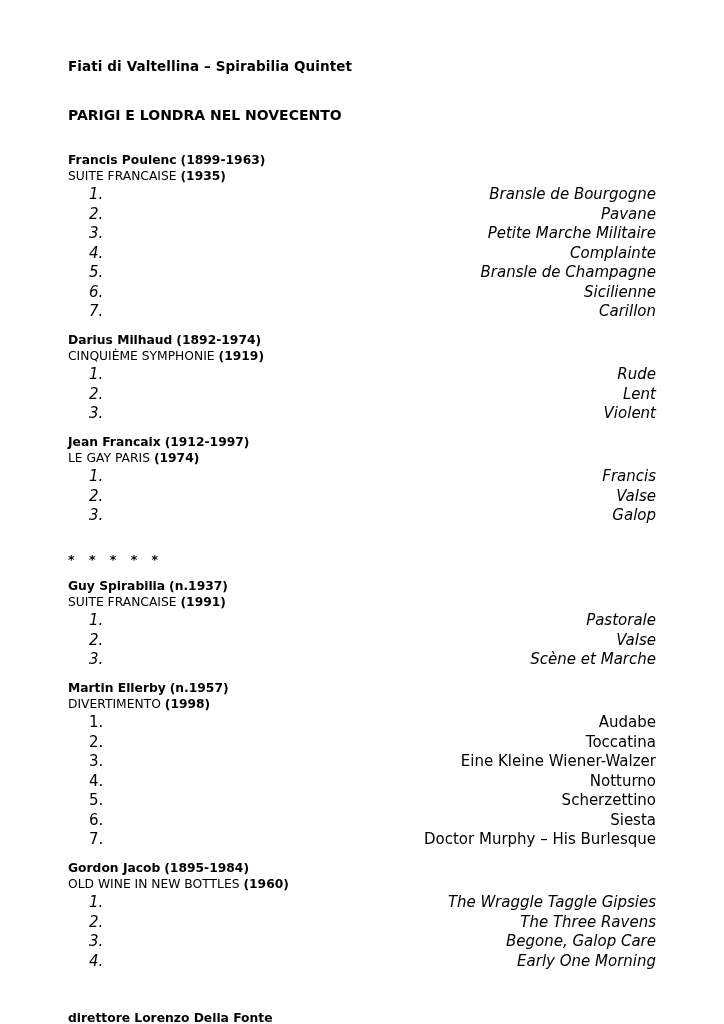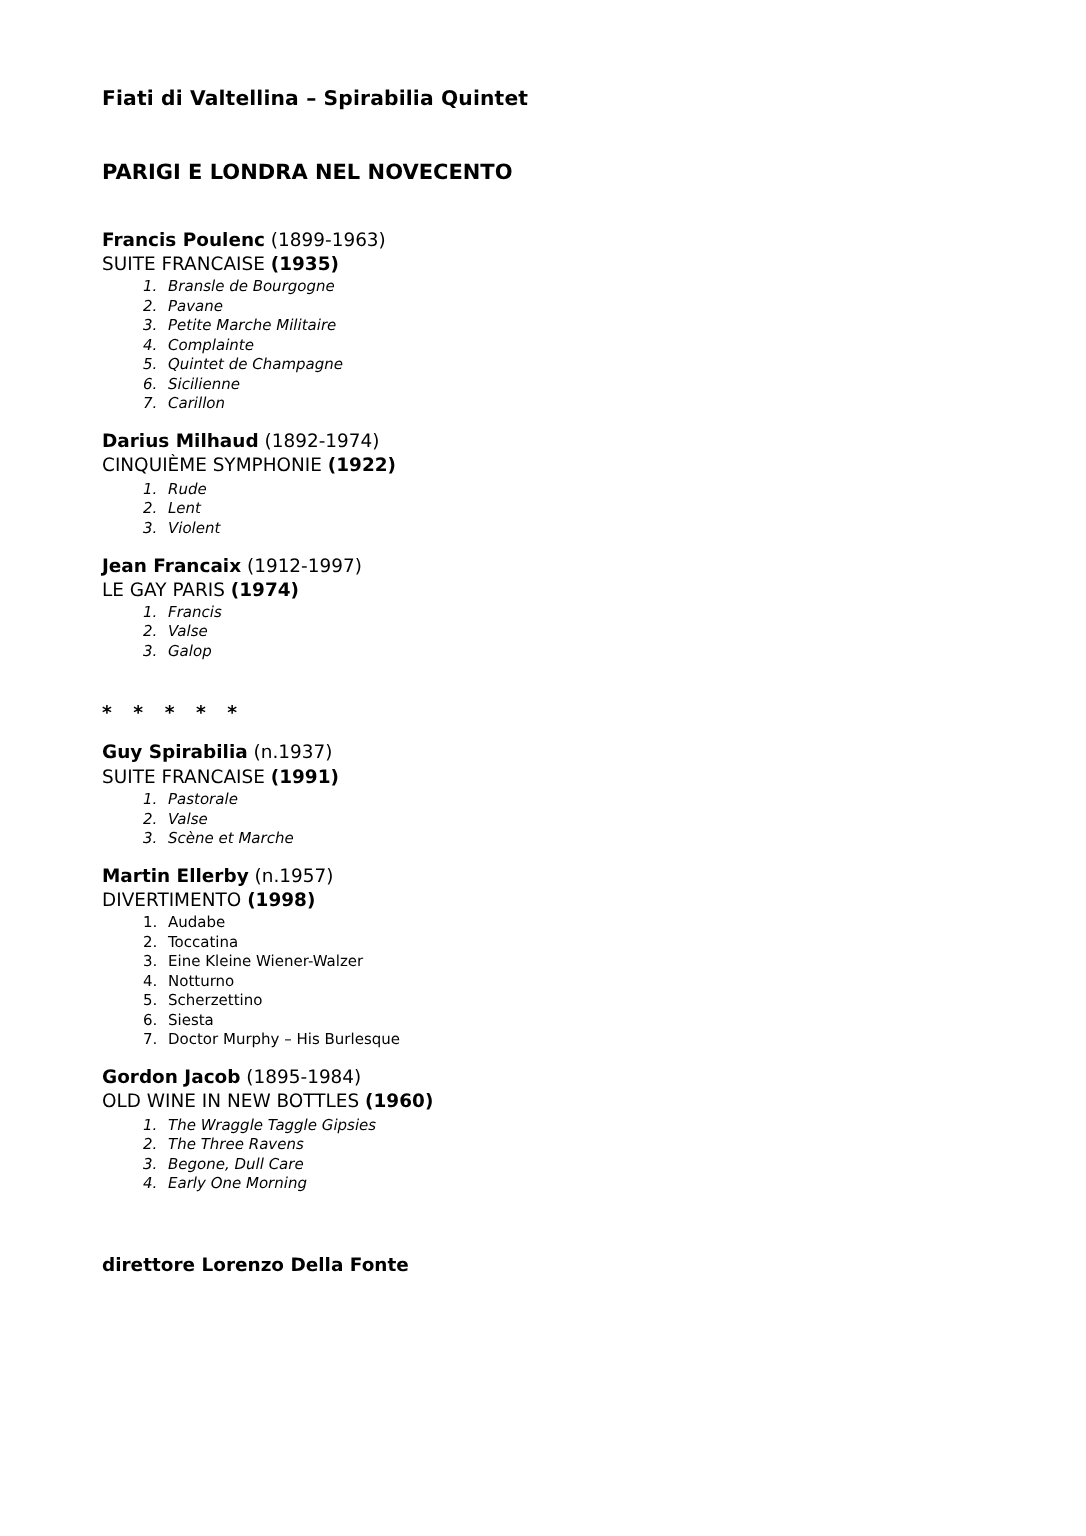--- a/index.html
+++ b/index.html
@@ -43,39 +43,40 @@
   }
   .composer-line {
     font-size: 12.3px;
     line-height: 1.32;
     margin: 0;
   }
   .composer-name {
     font-weight: bold;
   }
   .composer-dates {
-    font-weight: normal;
+    font-weight: bold;
   }
   .work-line {
     font-size: 12.3px;
     line-height: 1.32;
     margin: 0;
   }
   .work-title {
     font-weight: normal;
   }
   .work-year {
     font-weight: bold;
   }
   ol.movements {
     margin: 1px 0 0 0;
     padding: 0 0 0 40px;
     list-style: decimal;
     font-style: italic;
-    font-size: 10px;
+    font-size: 15px;
+    text-align: right;
   }
   ol.movements li {
     line-height: 1.30;
     padding-left: 4px;
   }
   ol.movements.upright {
     font-style: normal;
   }
   .separator {
     font-size: 12.5px;
@@ -107,34 +108,34 @@
     </div>
     <div class="work-line">
       <span class="work-title">SUITE FRANCAISE</span>
       <span class="work-year">(1935)</span>
     </div>
     <ol class="movements">
       <li>Bransle de Bourgogne</li>
       <li>Pavane</li>
       <li>Petite Marche Militaire</li>
       <li>Complainte</li>
-      <li>Quintet de Champagne</li>
+      <li>Bransle de Champagne</li>
       <li>Sicilienne</li>
       <li>Carillon</li>
     </ol>
   </div>
 
   <div class="composer-block">
     <div class="composer-line">
       <span class="composer-name">Darius Milhaud</span>
       <span class="composer-dates">(1892-1974)</span>
     </div>
     <div class="work-line">
       <span class="work-title">CINQUIÈME SYMPHONIE</span>
-      <span class="work-year">(1922)</span>
+      <span class="work-year">(1919)</span>
     </div>
     <ol class="movements">
       <li>Rude</li>
       <li>Lent</li>
       <li>Violent</li>
     </ol>
   </div>
 
   <div class="composer-block">
     <div class="composer-line">
@@ -195,20 +196,20 @@
       <span class="composer-name">Gordon Jacob</span>
       <span class="composer-dates">(1895-1984)</span>
     </div>
     <div class="work-line">
       <span class="work-title">OLD WINE IN NEW BOTTLES</span>
       <span class="work-year">(1960)</span>
     </div>
     <ol class="movements">
       <li>The Wraggle Taggle Gipsies</li>
       <li>The Three Ravens</li>
-      <li>Begone, Dull Care</li>
+      <li>Begone, Galop Care</li>
       <li>Early One Morning</li>
     </ol>
   </div>
 
   <div class="conductor">direttore Lorenzo Della Fonte</div>
 
 </div>
 
 </body></html>

